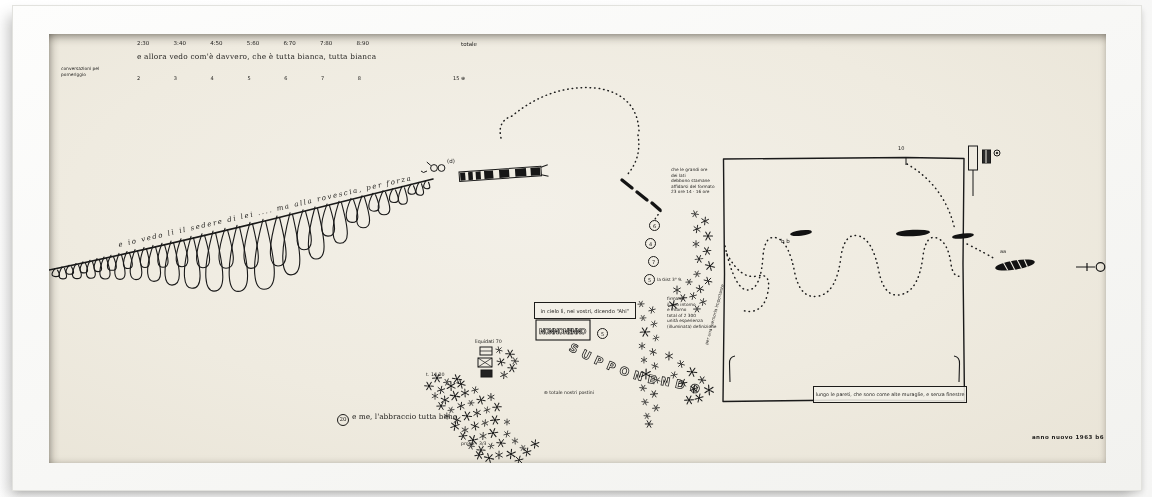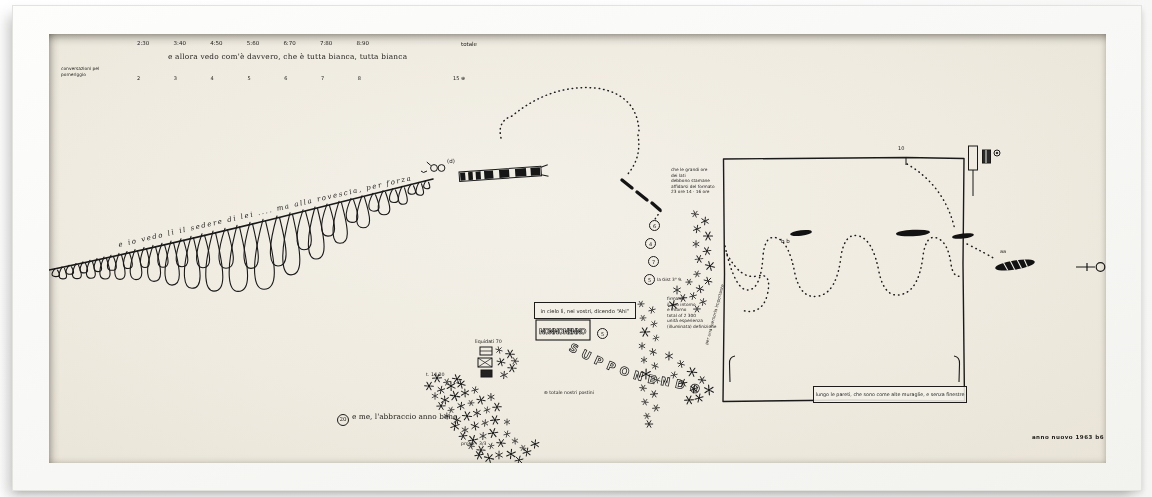--- a/index.html
+++ b/index.html
@@ -288,21 +288,21 @@
         <span>2:30</span>
         <span>3:40</span>
         <span>4:50</span>
         <span>5:60</span>
         <span>6:70</span>
         <span>7:80</span>
         <span>8:90</span>
       </div>
       <div class="t" style="left:412px;top:7px;font-size:5.5px;">totale</div>
 
-      <div class="t serif" style="left:88px;top:18px;font-size:7.4px;letter-spacing:0.2px;margin-left:31px;">e allora vedo com'è davvero, che è tutta bianca, tutta bianca</div>
+      <div class="t serif" style="left:88px;top:18px;font-size:7.4px;letter-spacing:0.2px;">e allora vedo com'è davvero, che è tutta bianca, tutta bianca</div>
 
       <div class="t" style="left:12px;top:32px;font-size:4.4px;">
         <div>conversazioni pel</div>
         <div>pomeriggio</div>
       </div>
 
       <div class="t row" style="left:88px;top:41px;width:224px;font-size:5px;">
         <span>2</span>
         <span>3</span>
         <span>4</span>
@@ -341,21 +341,21 @@
       <div class="t tiny" style="left:655px;top:310px;transform:rotate(-75deg);transform-origin:0 0;">per una memoria importante</div>
 
       <div class="bx" style="left:485px;top:268px;width:100px;height:15px;font-size:5.2px;">in cielo lì, nei vostri, dicendo “Ahi”</div>
       <span class="circ" style="left:548px;top:294px;">5</span>
 
       <div class="t tiny" style="left:495px;top:356px;font-size:4.6px;">⊕ totale nostri postini</div>
       <div class="t tiny" style="left:426px;top:305px;font-size:4.8px;">liquidati 70</div>
       <div class="t tiny" style="left:377px;top:338px;font-size:4.8px;">t. 14.20</div>
 
       <div class="t serif" style="left:288px;top:378px;font-size:7.4px;">
-        <span class="circ-inline">20</span><span>e me, l'abbraccio anno bene</span>
+        <span class="circ-inline">20</span><span>e me, l'abbraccio tutta bene</span>
       </div>
       <div class="t tiny" style="left:412px;top:407px;font-size:4.6px;">pronti : 3/3</div>
 
       <div class="t" style="left:849px;top:111px;font-size:5px;">10</div>
       <div class="t" style="left:732px;top:204px;font-size:5.5px;">b b</div>
       <div class="t" style="left:951px;top:214px;font-size:5px;">aa</div>
       <div class="bx" style="left:764px;top:352px;width:152px;height:15px;font-size:4.8px;">lungo le pareti, che sono come alte muraglie, e senza finestre</div>
 
       <div class="t" style="left:955px;top:400px;width:100px;text-align:right;font-size:5.5px;font-weight:bold;letter-spacing:0.5px;">anno nuovo 1963 b6</div>
 

